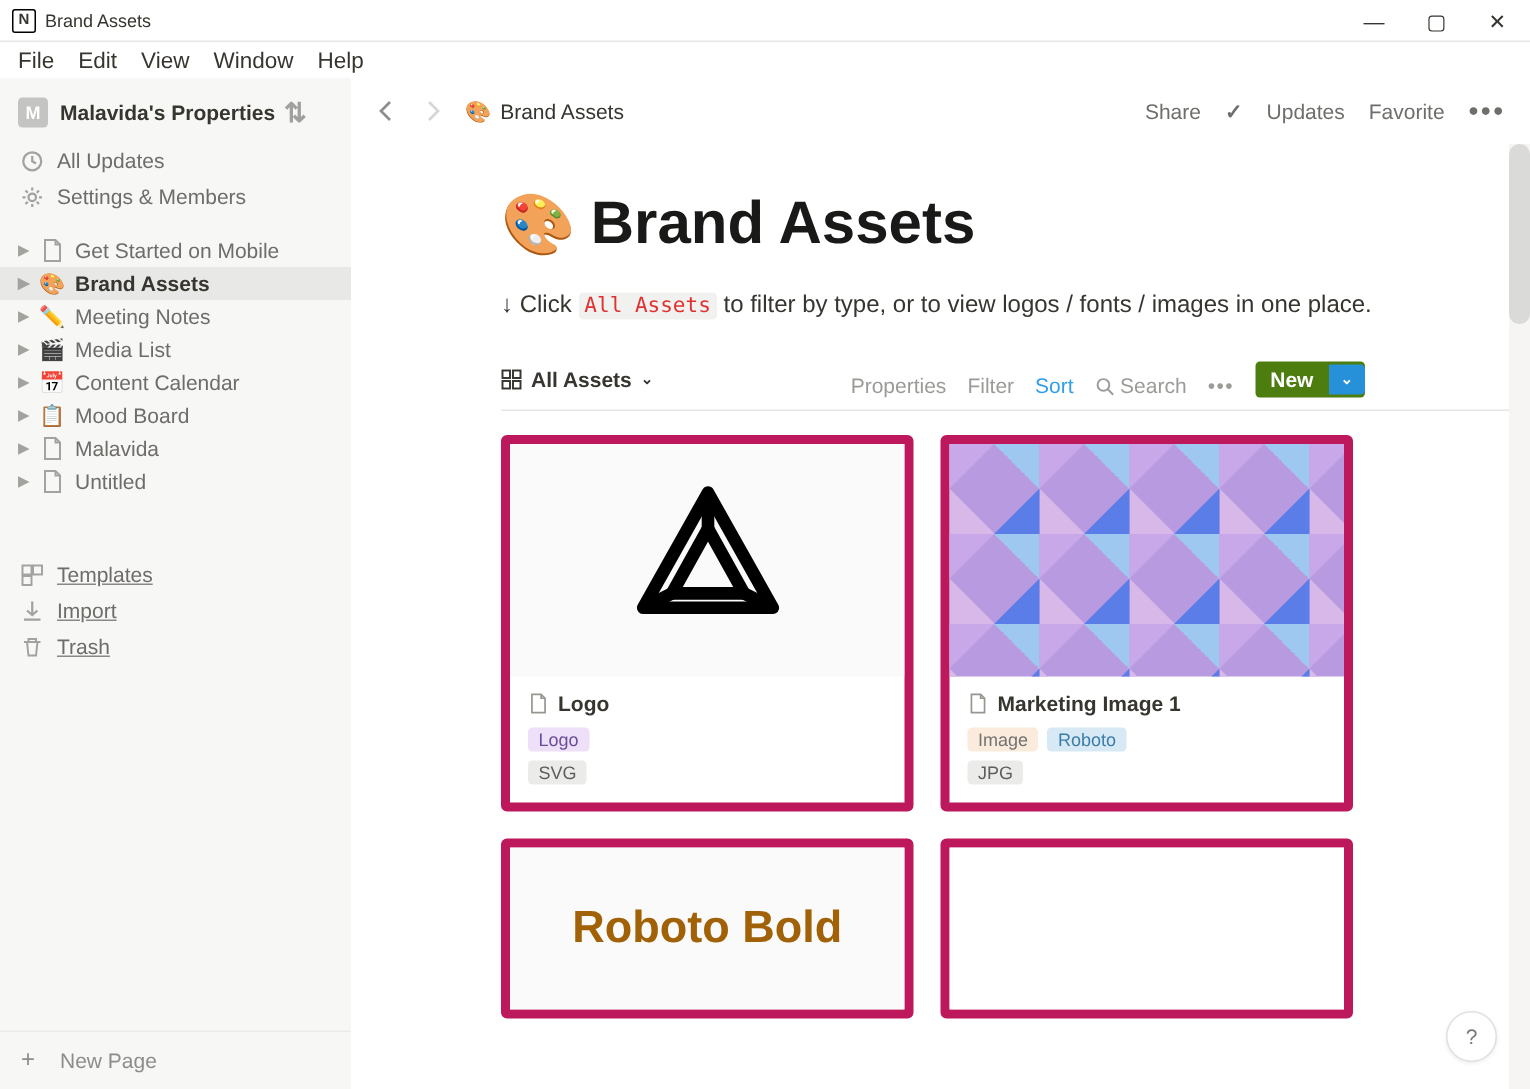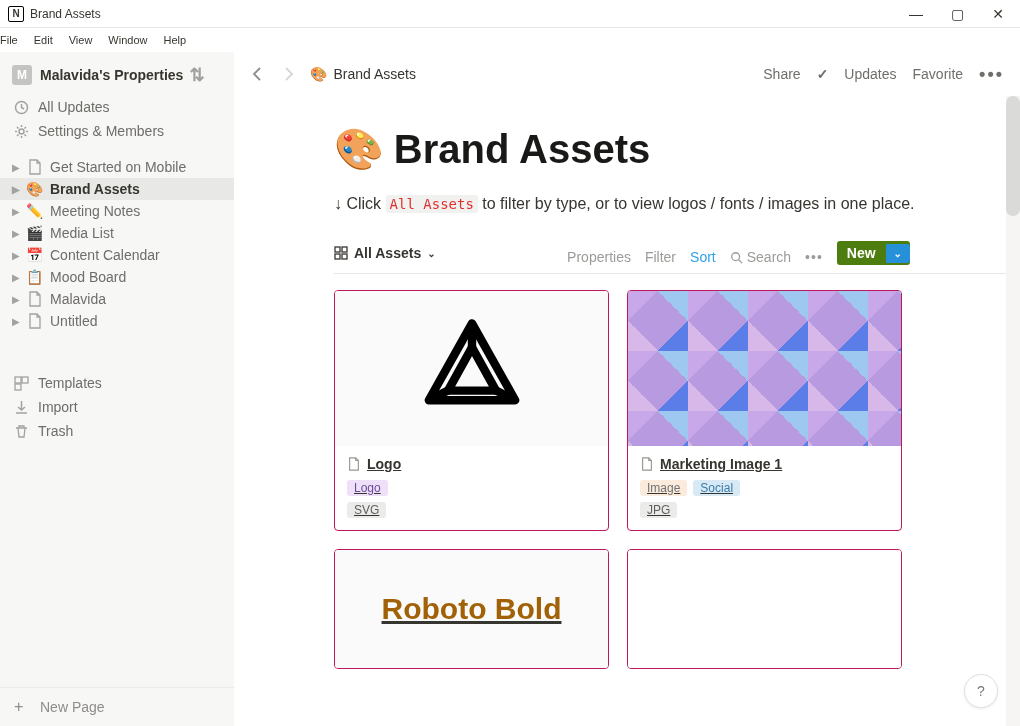--- a/index.html
+++ b/index.html
@@ -4,40 +4,40 @@
 <style>
 * { margin: 0; padding: 0; box-sizing: border-box; }
 body { font-family: -apple-system, BlinkMacSystemFont, "Segoe UI", Helvetica, Arial, sans-serif; font-size: 14px; color: #37352f; background: #fff; width: 1020px; height: 726px; overflow: hidden; position: relative; }
 
 .titlebar { height: 28px; display: flex; align-items: center; padding: 0 8px; border-bottom: 1px solid #e6e6e6; background: #fff; }
 .titlebar .app-icon { width: 16px; height: 16px; border: 1.5px solid #000; border-radius: 2px; display: flex; align-items: center; justify-content: center; font-size: 10px; font-weight: 700; margin-right: 6px; }
 .titlebar .title { font-size: 12px; }
 .titlebar .win-controls { margin-left: auto; display: flex; gap: 28px; padding-right: 8px; }
 .titlebar .win-controls span { font-size: 14px; font-family: "Segoe MDL2 Assets", Arial; cursor: pointer; }
 
-.menubar { height: 24px; display: flex; align-items: center; padding: 0 0; gap: 16px; font-size: 11px; background: #fff; }
+.menubar { height: 24px; display: flex; align-items: center; padding: 0 12px; gap: 16px; font-size: 15px; background: #fff; }
 .menubar span { cursor: pointer; }
 
 .shell { display: flex; height: calc(726px - 52px); }
 
 .sidebar { width: 234px; background: #f7f7f5; display: flex; flex-direction: column; padding-top: 8px; color: #898883; font-size: 14px; }
 .workspace { display: flex; align-items: center; padding: 4px 12px 10px 12px; color: #37352f; font-weight: 600; }
 .workspace .ws-icon { width: 20px; height: 20px; background: #c4c4c3; border-radius: 3px; color: #fff; display: flex; align-items: center; justify-content: center; font-size: 12px; margin-right: 8px; }
 .workspace .upd { margin-left: 6px; font-size: 18px; color: #a0a09e; }
 
 .s-item { display: flex; align-items: center; padding: 3px 12px; margin-bottom: 2px; cursor: pointer; color: #6e6d6a; }
 .s-item .si { width: 18px; margin-right: 8px; display: flex; align-items: center; justify-content: center; color: #a2a29f; }
 
 .pages { margin-top: 12px; }
 .p-item { display: flex; align-items: center; padding: 3px 8px 3px 12px; cursor: pointer; color: #6e6d6a; }
 .p-item.active { background: #e8e8e6; color: #37352f; font-weight: 600; }
 .p-item .tri { width: 14px; color: #a2a29f; font-size: 10px; }
 .p-item .pico { width: 18px; margin-right: 6px; display: flex; align-items: center; justify-content: center; }
 
-.bottom-tools { margin-top: 40px; }
+.bottom-tools { margin-top: 40px; text-decoration: underline; }
 .new-page { margin-top: auto; padding: 10px 14px; display: flex; align-items: center; color: #8e8d8a; cursor: pointer; border-top: 1px solid #ececea; }
 .new-page .plus { width: 16px; margin-right: 10px; font-size: 16px; }
 
 .main { flex: 1; position: relative; background: #fff; overflow: hidden; }
 .topbar { height: 44px; display: flex; align-items: center; padding: 0 16px; }
 .topbar .nav { display: flex; gap: 14px; color: #8d8d8b; margin-right: 14px; }
 .topbar .crumb { display: flex; align-items: center; gap: 6px; color: #37352f; }
 .topbar .right { margin-left: auto; display: flex; align-items: center; gap: 16px; color: #6f6e6b; font-size: 14px; }
 .topbar .dots { font-size: 18px; font-weight: bold; letter-spacing: 2px; }
 
@@ -51,21 +51,21 @@
 .hint .code { font-family: "SFMono-Regular", Consolas, monospace; background: #f1f1ef; color: #e03131; padding: 1px 4px; border-radius: 3px; font-size: 14px; }
 
 .db-toolbar { display: flex; align-items: center; margin-top: 28px; border-bottom: 1px solid #e6e6e4; padding-bottom: 8px; padding-right: 110px; }
 .db-toolbar .view { display: flex; align-items: center; gap: 6px; font-weight: 600; color: #37352f; }
 .db-toolbar .tools { margin-left: auto; display: flex; align-items: flex-end; gap: 14px; color: #9c9b98; font-size: 14px; }
 .db-toolbar .sort { color: #2f9fe9; }
 .db-toolbar .newbtn { background: #4d7c0f; color: #fff; padding: 4px 10px; border-radius: 3px; font-weight: 600; display: flex; align-items: center; gap: 10px; font-size: 14px; }
 .db-toolbar .newbtn .split { background: #2690d8; padding: 4px 8px; margin: -4px -10px -4px 0; border-radius: 0 3px 3px 0; font-size: 10px; }
 
 .gallery { display: flex; gap: 18px; margin-top: 16px; flex-wrap: wrap; padding-right: 100px; }
-.card { width: 275px; border: 1px solid #be185d; border-radius: 4px; background: #fff; overflow: hidden; text-decoration: underline; }
+.card { width: 275px; border: 6px solid #be185d; border-radius: 4px; background: #fff; overflow: hidden; }
 .card .cover { height: 155px; background: #fafafa; display: flex; align-items: center; justify-content: center; }
 .card .body { padding: 10px 12px 12px 12px; }
 .card .ctitle { display: flex; align-items: center; gap: 6px; font-weight: 600; font-size: 14px; color: #37352f; }
 .card .tags { display: flex; gap: 6px; margin-top: 8px; }
 .tag { padding: 1px 7px; border-radius: 3px; font-size: 12px; }
 .tag.purple { background: #eee0f8; color: #6b4c9a; }
 .tag.orange { background: #faebdd; color: #737373; }
 .tag.blue { background: #d7e9f4; color: #3b7da8; }
 .tag.gray { background: #ebebe9; color: #5e5e5c; }
 
@@ -336,21 +336,21 @@
                 <span>
                   <svg width="14" height="14" viewBox="0 0 14 16" fill="none" stroke="#97968f" stroke-width="1.3">
                     <path d="M2 1h7l3 3v11H2z"></path>
                     <path d="M9 1v3h3"></path>
                   </svg>
                 </span>
                 <span>Marketing Image 1</span>
               </div>
             <div class="tags">
                 <span class="tag orange">Image</span>
-                <span class="tag blue">Social</span>
+                <span class="tag blue">Roboto</span>
               </div>
             <div class="tags" style="margin-top:6px;">
                 <span class="tag gray">JPG</span>
               </div>
           </div>
         </div>
 
         <div class="card" style="height:120px;">
           <div class="cover" style="height:100%;">
             <div class="roboto">Roboto Bold</div>

